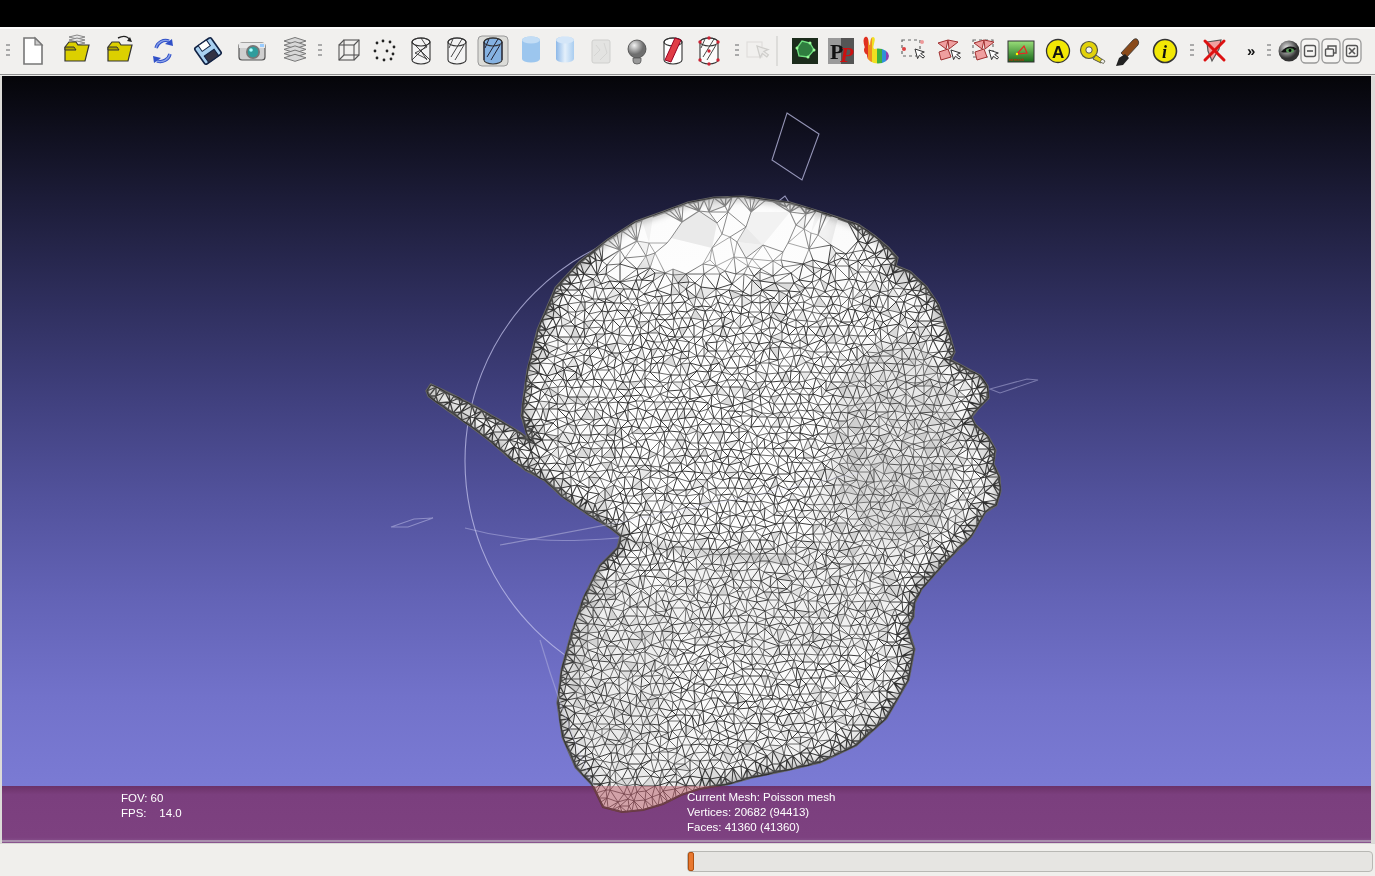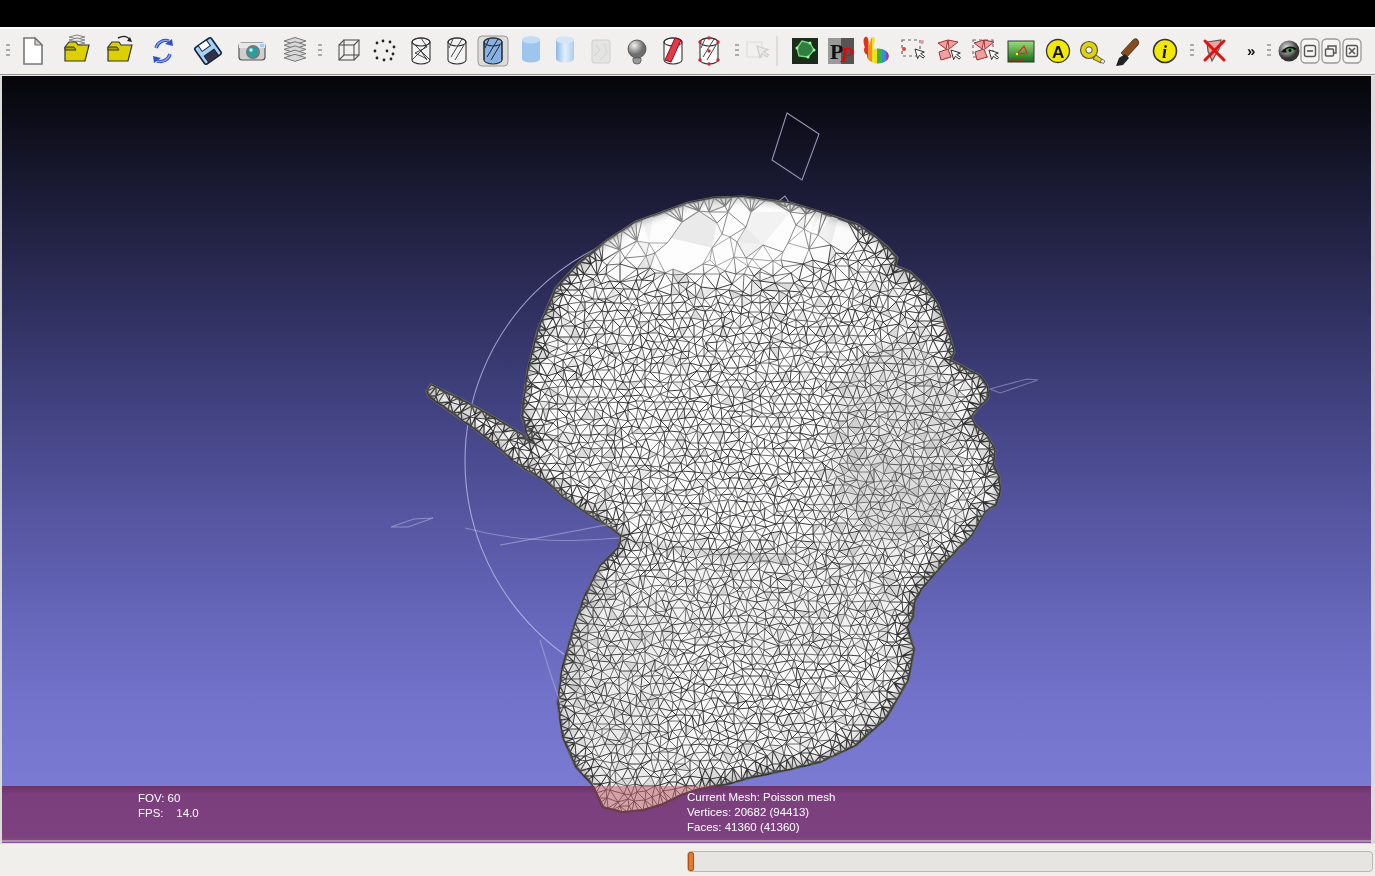--- a/index.html
+++ b/index.html
@@ -378,19 +378,19 @@
 <path d="M500,545 Q680,512 858,473" stroke="#dcdcf2" stroke-opacity="0.4"></path>
 <path d="M540,640 Q565,725 598,795" stroke="#ccccea" stroke-opacity="0.38"></path>
 </g>
 <rect x="2" y="786" width="1369" height="57" fill="url(#barg)"></rect>
 <rect x="2" y="840" width="1369" height="2" fill="#a98fad"></rect>
 <g clip-path="url(#barclip)">
 <path d="M664 212 688 203 714 198 744 197 766 200 790 203 816 211 838 218 858 225 874 236 888 248 897 258 895 266 910 272 926 287 938 305 950 338 954 352 950 360 965 368 980 376 987 386 988 398 978 408 971 417 975 425 988 437 995 450 993 464 999 477 1000 491 996 505 985 512 971 536 946 561 921 589 914 603 913 617 907 627 914 649 908 680 886 718 856 745 820 762 786 770 752 777 727 784 699 789 681 795 663 804 643 810 622 812 603 807 592 784 576 767 563 737 558 703 562 670 572 633 584 598 600 566 618 548 621 536 611 528 588 514 562 496 545 480 526 470 508 456 492 442 471 426 448 410 429 396 427 391 431 385 454 396 477 408 500 421 520 433 535 444 528 436 522 416 524 398 528 370 538 330 556 288 580 262 608 240 636 222Z" fill="#d2a2a8" stroke="#643840" stroke-width="2.2"></path>
 <path d="M601 802L607 798M732 783L727 784M622 779L633 778M716 786L710 787M593 776L601 784M747 778L742 780M668 802L663 804M594 789L601 784M601 784L606 790M622 812L620 806M653 807L645 800M601 784L610 782M608 808L607 798M676 797L672 800M660 778L660 785M610 790L607 798M710 787L705 788M632 811L627 812M693 791L687 793M663 804L658 806M610 782L616 783M637 777L642 786M617 811L612 810M681 795L686 786M635 784L637 792M646 791L645 800M727 784L725 778M672 800L668 802M699 789L695 786M596 793L606 790M635 784L642 786M664 777L669 782M658 806L653 807M627 812L622 812M616 783L624 794M601 802L599 798M610 790L624 794M669 782L675 789M594 789L592 784M660 794L652 797M668 802L663 791M616 783L627 786M651 776L655 786M693 791L686 786M658 806L652 797M638 810L632 811M655 786L660 794M632 811L634 801M599 798L596 793M622 812L617 811M617 811L620 806M592 784L588 780M705 788L702 778M660 794L663 791M632 811L629 806M681 795L675 789M634 801L645 800M610 778L610 782M592 784L601 784M620 806L629 806M648 808L645 800M607 798L618 802M603 807L607 798M664 777L660 785M655 786L652 797M642 786L637 792M646 791L652 797M669 782L663 791M596 793L601 784M668 802L660 794M716 786L721 777M651 776L642 786M618 802L620 806M702 778L695 786M631 795L634 801M655 786L646 791M693 791L695 786M742 780L737 781M677 782L675 789M592 784L593 776M637 792L645 800M727 784L721 785M658 806L660 794M676 797L675 789M705 788L710 779M612 810L620 806M610 778L616 783M737 781L732 783M699 789L702 778M705 788L699 789M672 800L663 791M721 785L716 786M634 801L629 806M687 793L681 795M627 812L629 806M643 810L638 810M638 810L634 801M642 786L646 791M716 786L710 779M676 774L677 782M702 778L710 779M631 795L628 799M699 789L693 791M622 779L627 786M642 786L655 786M653 807L648 808M669 782L677 782M627 786L631 795M681 795L676 797M608 808L603 807M612 810L618 802M710 779L721 777M607 775L610 782M627 786L635 784M686 786L675 789M663 804L660 794M588 780L593 776M655 786L660 785M610 782L610 790M682 778L686 786M606 790L610 790M628 799L620 806M637 792L634 801M631 795L637 792M633 778L635 784M648 808L643 810M677 782L686 786M686 786L695 786M603 807L601 802M624 794L618 802M660 785L663 791M596 793L594 789M663 791L675 789M643 810L634 801M721 785L721 777M660 785L669 782M618 802L628 799M690 776L695 786M627 812L620 806M612 810L608 808M672 800L675 789M637 792L646 791M645 800L652 797M622 779L616 783M606 790L607 798M624 794L631 795M599 798L607 798M627 786L624 794M628 799L634 801M607 775L601 784M660 778L655 786M687 793L686 786M653 807L652 797M710 787L710 779M610 782L606 790M732 783L725 778M682 778L677 782M608 808L618 802M599 798L606 790M633 778L627 786M610 790L618 802M637 777L635 784M635 784L631 795M628 799L629 806M660 785L660 794M616 783L610 790M690 776L686 786M624 794L628 799M643 810L645 800M721 785L725 778" fill="none" stroke="#74424a" stroke-width="0.8"></path>
 </g>
 </svg>
-<div class="vtext" style="left:138px;top:791px">FOV: 60
+<div class="vtext" style="left:121px;top:791px">FOV: 60
 FPS:    14.0</div>
 <div class="vtext" style="left:687px;top:790px">Current Mesh: Poisson mesh
 Vertices: 20682 (94413)
 Faces: 41360 (41360)</div>
 <div style="position:absolute;left:0;top:843px;width:1375px;height:33px;background:#f0efec;border-top:1px solid #d8d8d4"></div>
 <div style="position:absolute;left:687px;top:851px;width:686px;height:21px;background:#e6e5e2;border:1px solid #b8b8b4;border-radius:4px;box-sizing:border-box"></div>
 <div style="position:absolute;left:688px;top:852px;width:6px;height:19px;background:#e87830;border:1px solid #b05010;border-radius:2px;box-sizing:border-box"></div>
 </body></html>

